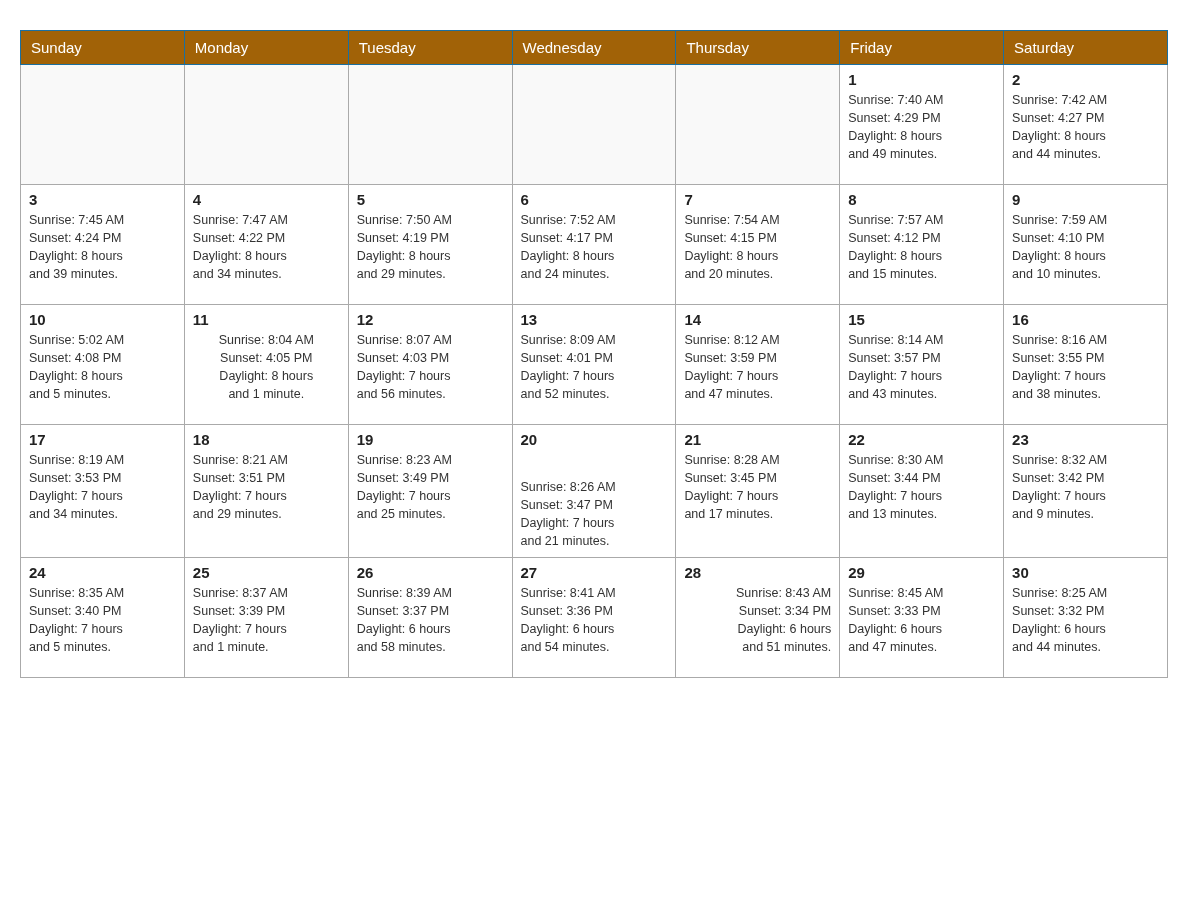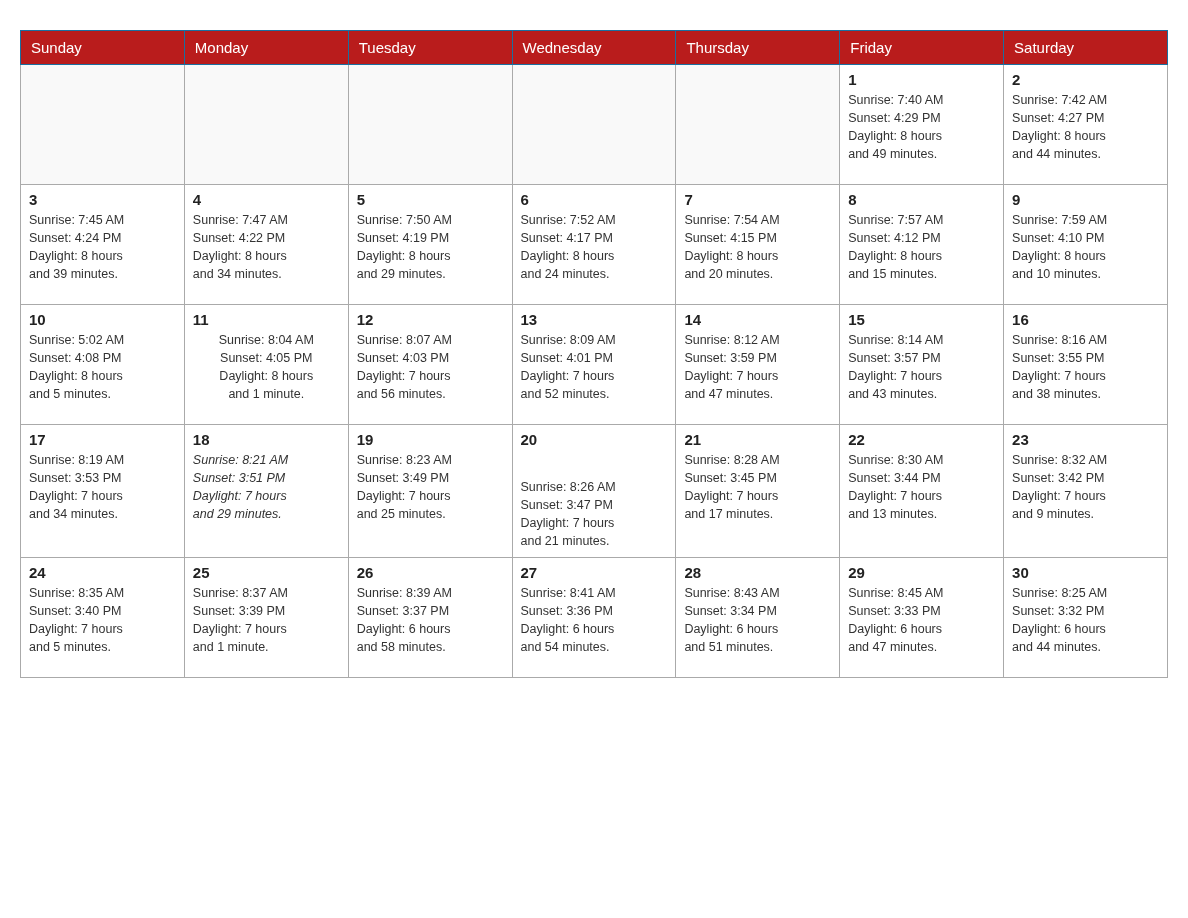--- a/index.html
+++ b/index.html
@@ -51,21 +51,21 @@
       font-size: 20px;
       color: #444;
       margin-top: 4px;
     }
     .calendar {
       width: 100%;
       border-collapse: collapse;
       margin-top: 8px;
     }
     .calendar th {
-      background-color: #b91c1c;
+      background-color: #a16207;
       color: #fff;
       font-size: 15px;
       font-weight: normal;
       padding: 8px 10px;
       text-align: left;
       border: 1px solid #1a6fa0;
       margin-left: 48px;
     }
     .calendar td {
       border: 1px solid #aaa;
@@ -242,21 +242,21 @@
       <tr class="week-row">
         <td>
           <span class="day-number">17</span>
           <div class="day-info" style="white-space: pre-line;">Sunrise: 8:19 AM
 Sunset: 3:53 PM
 Daylight: 7 hours
 and 34 minutes.</div>
         </td>
         <td>
           <span class="day-number">18</span>
-          <div class="day-info" style="white-space: pre-line; font-style: italic;">Sunrise: 8:21 AM
+          <div class="day-info" style="white-space: pre-line;">Sunrise: 8:21 AM
 Sunset: 3:51 PM
 Daylight: 7 hours
 and 29 minutes.</div>
         </td>
         <td>
           <span class="day-number">19</span>
           <div class="day-info" style="white-space: pre-line;">Sunrise: 8:23 AM
 Sunset: 3:49 PM
 Daylight: 7 hours
 and 25 minutes.</div>
@@ -314,21 +314,21 @@
         </td>
         <td>
           <span class="day-number">27</span>
           <div class="day-info" style="white-space: pre-line;">Sunrise: 8:41 AM
 Sunset: 3:36 PM
 Daylight: 6 hours
 and 54 minutes.</div>
         </td>
         <td>
           <span class="day-number">28</span>
-          <div class="day-info" style="white-space: pre-line;">Sunrise: 8:43 AM
+          <div class="day-info" style="white-space: pre-line; text-align: right;">Sunrise: 8:43 AM
 Sunset: 3:34 PM
 Daylight: 6 hours
 and 51 minutes.</div>
         </td>
         <td>
           <span class="day-number">29</span>
           <div class="day-info" style="white-space: pre-line;">Sunrise: 8:45 AM
 Sunset: 3:33 PM
 Daylight: 6 hours
 and 47 minutes.</div>

